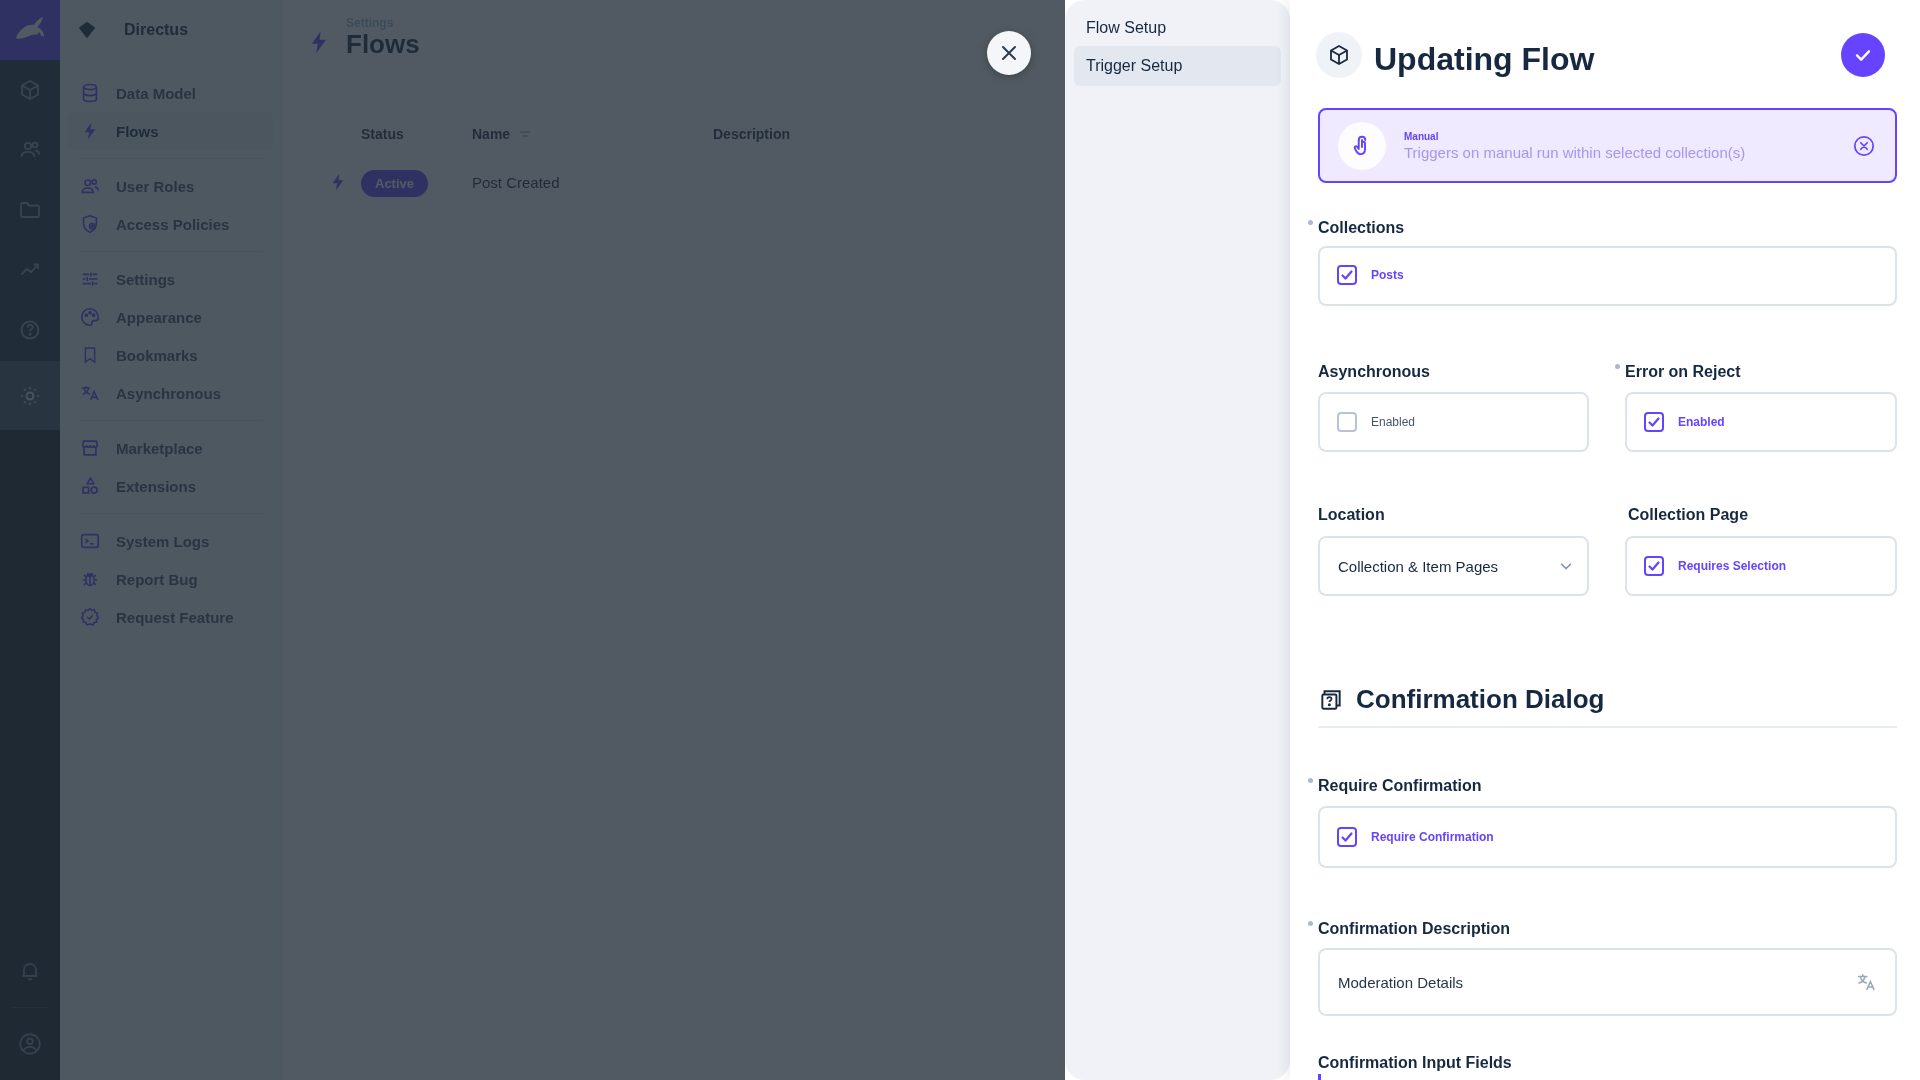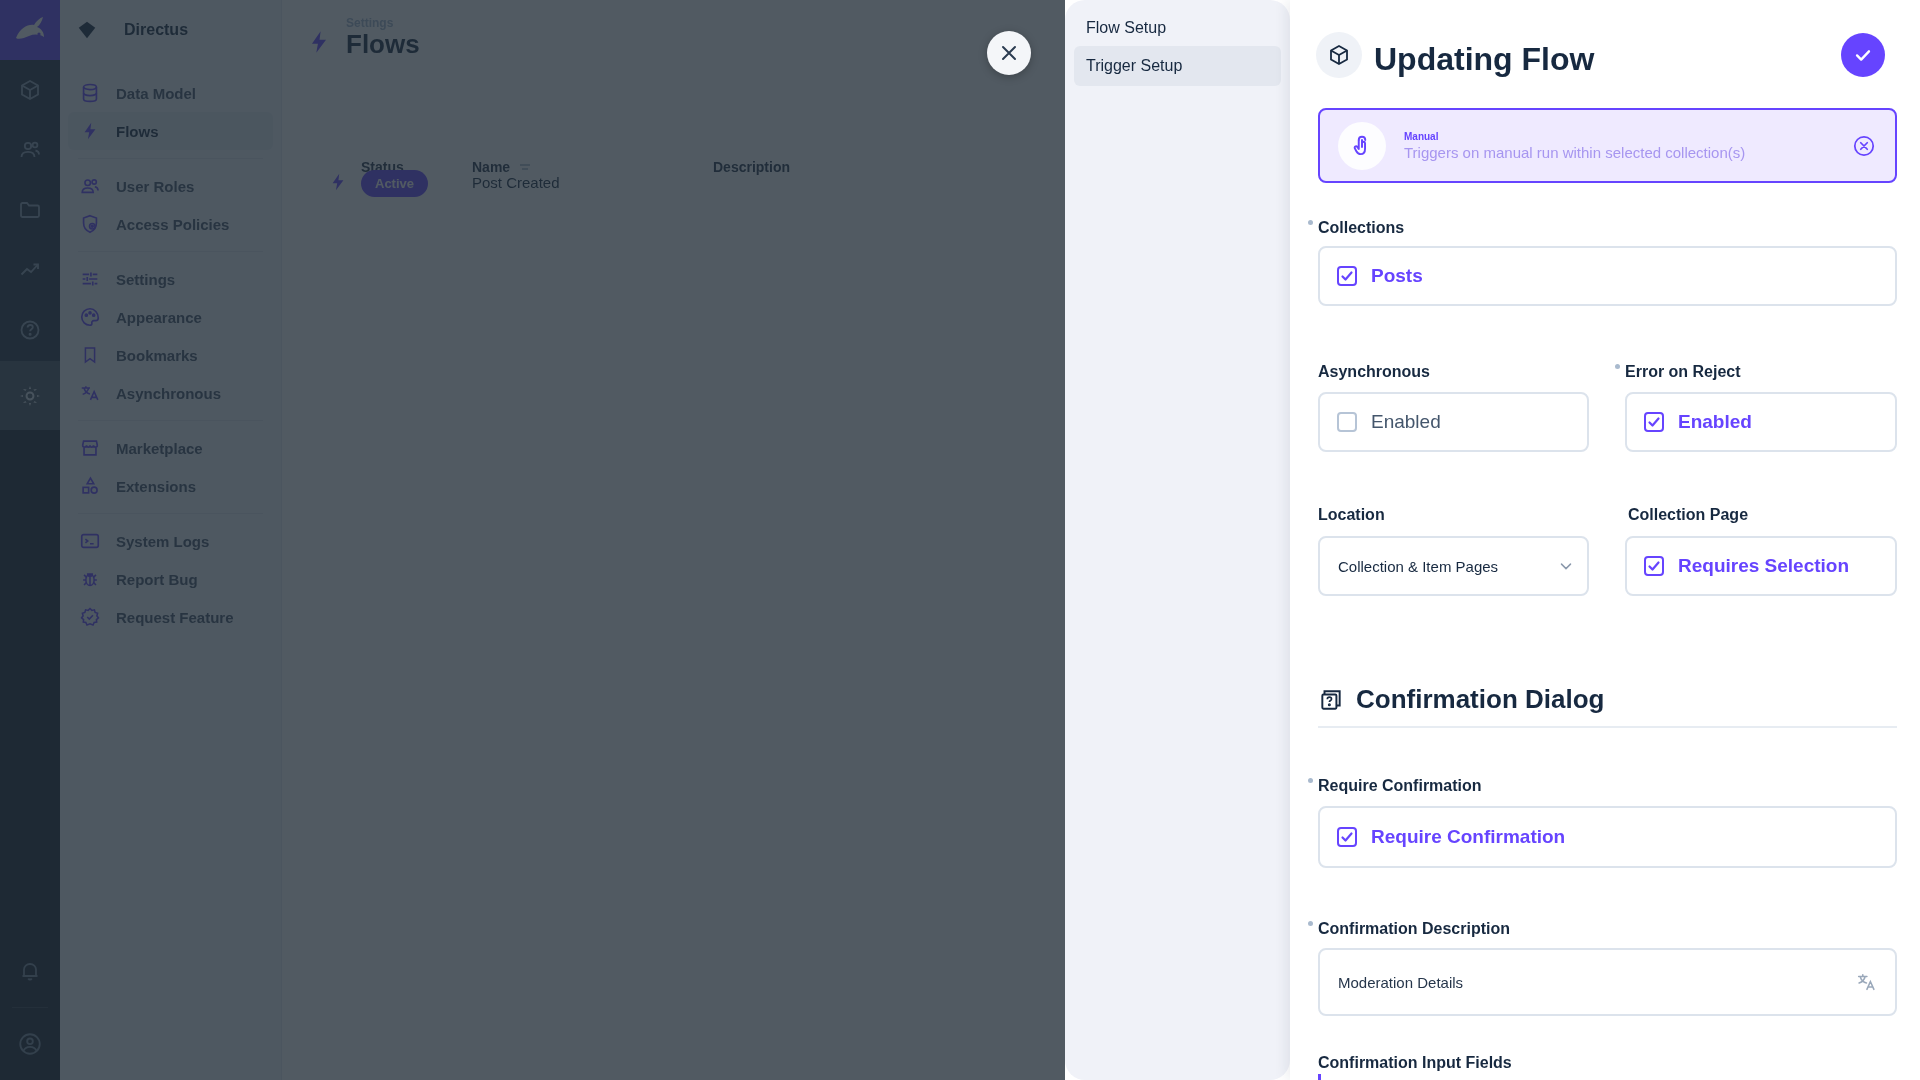--- a/index.html
+++ b/index.html
@@ -26,21 +26,21 @@
   .nav-item .nicon { width:24px; height:24px; display:flex; align-items:center; justify-content:center; color:#6644FF; flex:0 0 24px; }
   .nav-item.active { background:#E4EAF2; color:#172940; }
   .nav-divider { height:1px; background:#DDE4EC; margin:8px 10px; }
 
   
   #main { position:absolute; left:282px; top:0; width:783px; height:1080px; background:#FFFFFF; }
   .page-header { position:absolute; left:24px; top:16px; display:flex; align-items:center; gap:14px; }
   .page-h-icon { color:#6644FF; margin-top:10px; }
   .breadcrumb { font-size:12px; font-weight:bold; color:#A2B5CD; }
   .page-title { font-size:26px; font-weight:800; color:#172940; line-height:1.1; }
-  .thead { position:absolute; top:122px; left:0; width:783px; height:30px; font-size:14px; font-weight:bold; color:#25354a;margin-top:33px; }
+  .thead { position:absolute; top:122px; left:0; width:783px; height:30px; font-size:14px; font-weight:bold; color:#25354a; }
   .th-status { position:absolute; left:79px; top:4px; }
   .th-name   { position:absolute; left:190px; top:4px; display:flex; align-items:center; gap:8px; }
   .th-desc   { position:absolute; left:431px; top:4px; }
   .sort-icon { color:#9FAEC1; }
   .trow { position:absolute; top:168px; left:0; width:783px; height:32px; }
   .row-bolt { position:absolute; left:46px; top:4px; color:#6644FF; }
   .status-pill { position:absolute; left:79px; top:2px; height:27px; min-width:62px; padding:0 14px;
     background:#6644FF; color:#fff; font-size:13px; font-weight:bold; border-radius:14px;
     display:flex; align-items:center; justify-content:center; }
   .row-name { position:absolute; left:190px; top:6px; font-size:15px; color:#172940; }
@@ -80,21 +80,21 @@
   .tc-deselect { color:#6644FF; flex:0 0 26px; }
 
   .field-label { position:absolute; font-size:16px; font-weight:bold; color:#172940; }
   .req-dot { position:absolute; left:-10px; top:1px; width:5px; height:5px; border-radius:50%; background:#A9BACE; }
   .fbox { position:absolute; border:2px solid #DCE3EC; border-radius:8px; background:#fff; }
   .check-row { display:flex; align-items:center; gap:14px; padding:0 17px; height:100%; }
   .fbox.top-align .check-row { height:auto; padding-top:17px; }
   .cbx { width:20px; height:20px; border-radius:4px; border:2px solid #B6C4D6; background:#fff;
     display:flex; align-items:center; justify-content:center; flex:0 0 20px; }
   .cbx.checked { border-color:#6644FF; color:#6644FF; }
-  .cbx-label { font-size:19px; font-weight:bold; }
+  .cbx-label { font-size:12px; font-weight:bold; }
   .cbx-label.on { color:#6644FF; }
   .cbx-label.off { color:#44566C; font-weight:normal; }
   .select-value { font-size:15px; color:#172940; }
   .select-box { display:flex; align-items:center; justify-content:space-between; padding:0 12px 0 18px; height:100%; color:#8B99AC; }
   .input-value { font-size:15px; color:#26364b; }
   .input-box { display:flex; align-items:center; justify-content:space-between; padding:0 18px; height:100%; }
   .translate-icon { color:#9AA8BA; }
 
   .section-header { position:absolute; left:0; display:flex; align-items:center; gap:12px; color:#172940; }
   .section-title { font-size:26px; font-weight:800; }

